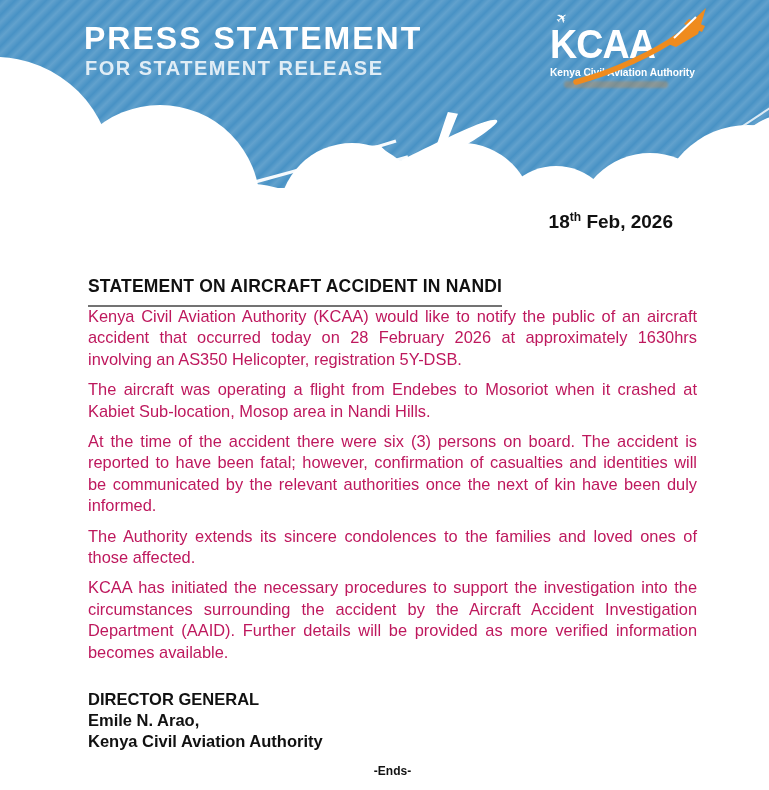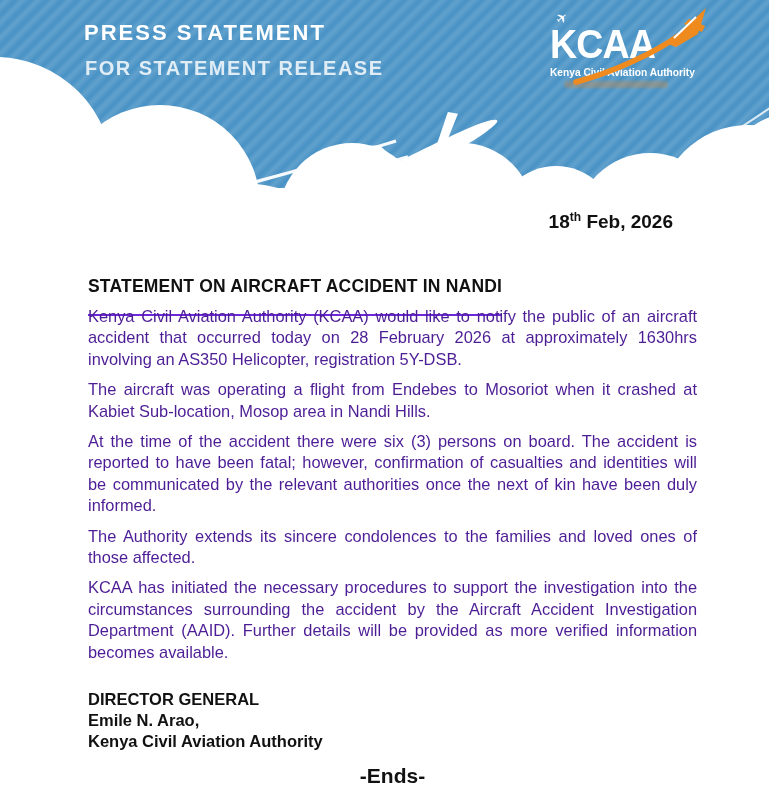--- a/index.html
+++ b/index.html
@@ -18,21 +18,21 @@
         rgba(255,255,255,0.00) 0px,
         rgba(255,255,255,0.14) 5px,
         rgba(255,255,255,0.00) 11px),
       #4892c5;
   }
   .cloud { position:absolute; background:#ffffff; border-radius:50%; }
   .cloud-bar { position:absolute; left:0; top:188px; width:769px; height:6px; background:#fff; }
 
   .press-title {
     position:absolute; left:84px; top:20px;
-    font-size:22px; font-weight:bold; color:#ffffff; letter-spacing:2px;
+    font-size:32px; font-weight:bold; color:#ffffff; letter-spacing:2px;
     white-space:nowrap;
   }
   .release-sub {
     position:absolute; left:85px; top:57px;
     font-size:20px; font-weight:bold; color:rgba(255,255,255,0.82); letter-spacing:1.5px;
     white-space:nowrap;
   }
 
   .trails, .bigplane-wrap { position:absolute; pointer-events:none; }
 
@@ -61,27 +61,27 @@
     margin:18px 96px 0 0; text-align:right;
     font-size:19px; font-weight:bold; line-height:24px; white-space:nowrap;
   }
   .date-row sup { font-size:12px; vertical-align:super; line-height:0; }
   .date-rest { margin-left:0.28em; }
 
   .content { margin:0 72px 0 88px; }
   .doc-heading {
     margin-top:42px; font-size:17.5px; font-weight:bold; letter-spacing:0.2px;
   }
-  .doc-heading span { border-bottom:2px solid #6d28d9; padding-bottom:18px; }
+  .doc-heading span { border-bottom:2px solid #737373; padding-bottom:9px; }
   .content p.body-par {
     margin-top:9px; font-size:16.4px; line-height:21.4px;
-    text-align:justify; color:#4c1d95;
+    text-align:justify; color:#be185d;
   }
   .signature { margin-top:26px; font-size:16.5px; font-weight:bold; line-height:21px; }
-  .ends-row { margin-top:12px; text-align:center; font-size:21px; font-weight:bold; }
+  .ends-row { margin-top:12px; text-align:center; font-size:12px; font-weight:bold; }
 </style>
 </head>
 <body>
 
 <div class="page">
 
   <div class="sky">
 
     <svg class="trails" style="left:0;top:0;width:769px;height:192px" viewBox="0 0 769 192">
       <path d="M198,197 Q300,171 396,141" fill="none" stroke="#ffffff" stroke-width="3.4" opacity="0.95"></path>

